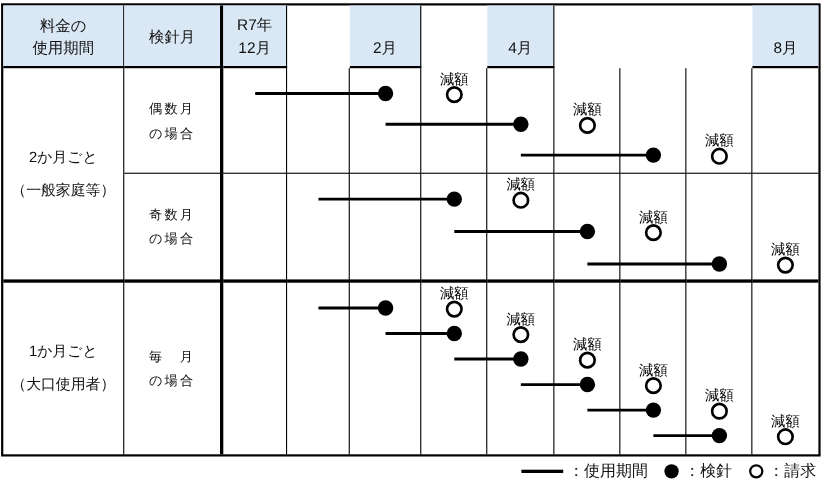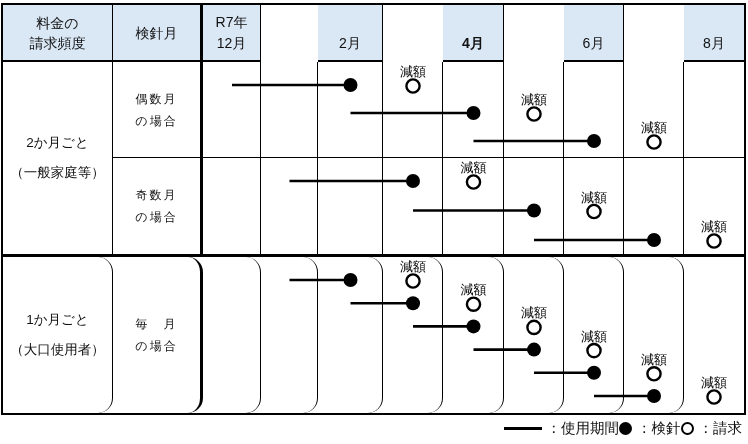--- a/index.html
+++ b/index.html
@@ -15,43 +15,43 @@
     border:2px solid #000;background:#fff;
   }
   .c{border-right:1.5px solid #000;border-bottom:1.5px solid #000;
      display:flex;align-items:center;justify-content:center;text-align:center;}
   .hdr{background:var(--header-bg,#dae7f5);border-bottom-width:2px;}
   .mhdr{align-items:flex-end;}
   .mhdr .mtxt{margin-bottom:6px;white-space:pre-line;line-height:21px;font-size:14px;}
   .thickR{border-right-width:3px;}
   .thickB{border-bottom-width:3px;justify-content:center;}
   .noR{border-right:none;}
-  .noB{border-bottom:none;border-radius:15px;}
+  .noB{border-bottom:none;}
   .hdrtxt{white-space:pre-line;line-height:20px;font-size:14px;}
   .freqtxt{white-space:pre-line;line-height:30px;font-size:13.5px;}
   .rowlbl{white-space:pre-line;line-height:22px;font-size:12px;letter-spacing:2px;}
   .overlay{position:absolute;left:0;top:0;pointer-events:none;}
   .legend{
-    position:absolute;top:419px;right:6px;display:flex;align-items:center;
+    position:absolute;top:419px;right:6px;display:flex;align-items:center;gap:15px;
     font-size:14.5px;color:#111;
   }
   .litem{display:flex;align-items:center;gap:5px;}
   .lline{display:inline-block;width:38px;height:3px;background:#000;}
   .ldot{display:inline-block;width:13px;height:13px;border-radius:50%;background:#000;}
   .lring{display:inline-block;width:9px;height:9px;border-radius:50%;border:2.5px solid #000;background:#fff;}
 </style>
 </head>
 <body>
 
 <div class="page">
 
   <div class="table" id="schedule-table">
     <div class="c hdr" style="grid-column:1;grid-row:1">
       <div class="hdrtxt">料金の
-請求頻度</div>
+使用期間</div>
     </div>
     <div class="c hdr thickR" style="grid-column:2;grid-row:1">
       <div class="hdrtxt">検針月</div>
     </div>
 
     <div class="c" style="grid-column:1;grid-row:2 / span 2;border-bottom-width:3px">
       <div class="freqtxt">2か月ごと
 （一般家庭等）</div>
     </div>
     <div class="c thickR" style="grid-column:2;grid-row:2">
@@ -122,25 +122,22 @@
         <circle cx="711" cy="392" r="6.6" fill="#fff" stroke="#000000" stroke-width="2.4"></circle>
         <text x="711" y="382" text-anchor="middle" font-size="13" fill="#000000">減額</text>
       </svg>
   <div class="c hdr mhdr" style="grid-area: 1 / 3;">
         <div class="mtxt">R7年
 12月</div>
       </div>
       <div class="c hdr mhdr" style="grid-area: 1 / 5;">
         <div class="mtxt">2月</div>
       </div>
-      <div class="c hdr mhdr" style="grid-area: 1 / 7; font-weight: bold;">
+      <div class="c hdr mhdr" style="grid-area: 1 / 7;">
         <div class="mtxt">4月</div>
-      </div>
-      <div class="c hdr mhdr" style="grid-area: 1 / 9;">
-        <div class="mtxt">6月</div>
       </div>
       <div class="c hdr mhdr noR" style="grid-area: 1 / 11; text-align: right;">
         <div class="mtxt">8月</div>
       </div>
       <div class="c" style="grid-area: 2 / 3;"></div>
       <div class="c" style="grid-area: 2 / 4;"></div>
       <div class="c" style="grid-area: 2 / 5;"></div>
       <div class="c" style="grid-area: 2 / 6;"></div>
       <div class="c" style="grid-area: 2 / 7;"></div>
       <div class="c" style="grid-area: 2 / 8;"></div>

